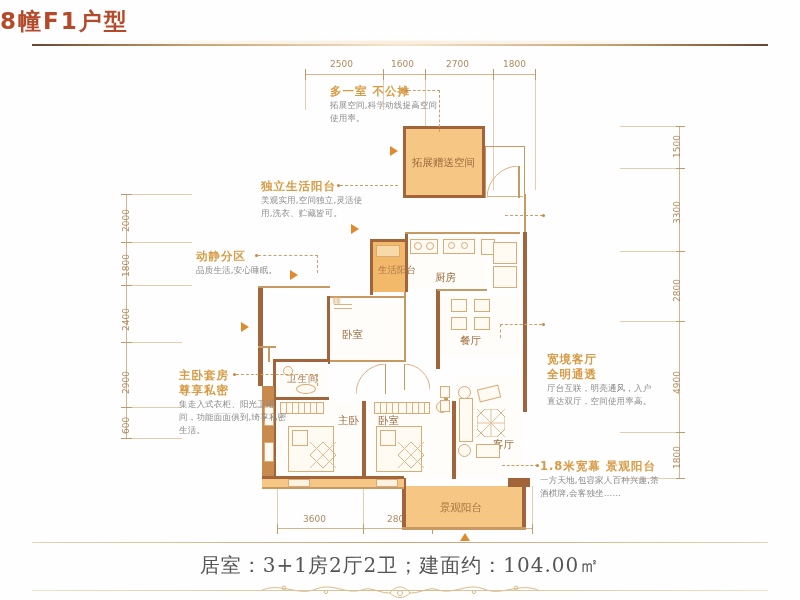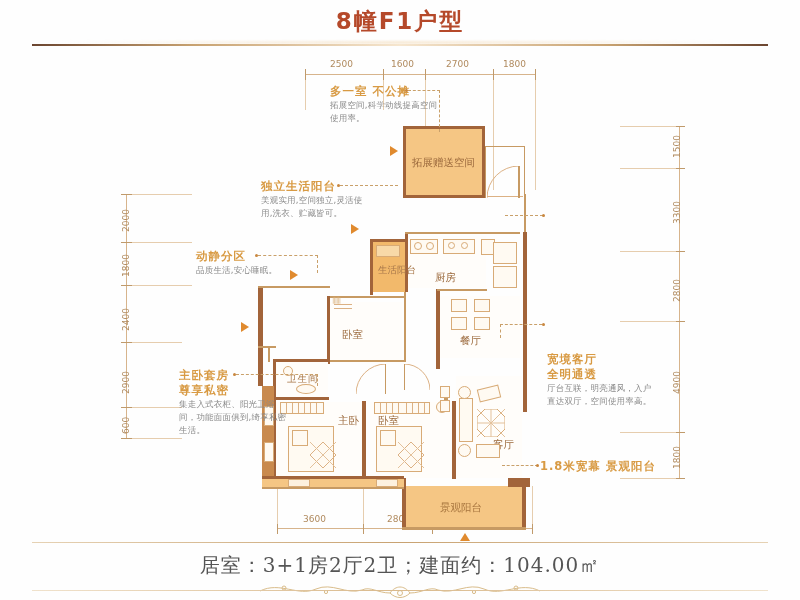--- a/index.html
+++ b/index.html
@@ -7,21 +7,21 @@
     width:800px;height:600px;
     background:#ffffff;
     font-family:"DejaVu Sans","Liberation Sans",sans-serif;
     overflow:hidden;position:relative;
   }
   #page{position:absolute;inset:0;background:#fefefe;}
 
   
   .header{position:absolute;left:0;top:0;width:800px;height:46px;}
   .title{
-    position:absolute;left:0;top:6px;width:800px;text-align:center;
+    position:absolute;left:0;top:6px;width:800px;
     font-size:23px;font-weight:bold;color:#b5492a;letter-spacing:2px;
     font-family:"DejaVu Sans","Liberation Sans",sans-serif;
   }
   .hr-gold{
     position:absolute;left:32px;top:44px;width:736px;height:2px;
     background:linear-gradient(to right,#6b4630 0%,#c8a271 22%,#f6e6cf 50%,#c8a271 78%,#6b4630 100%);
   }
   .hr-gold-glow{
     position:absolute;left:60px;top:41px;width:680px;height:3px;
     background:linear-gradient(to right,rgba(255,255,255,0) 0%,rgba(246,230,207,.9) 50%,rgba(255,255,255,0) 100%);
@@ -402,20 +402,21 @@
       <div class="head">宽境客厅</div>
       <div class="head">全明通透</div>
       <div class="body">厅台互联，明亮通风，入户直达双厅，空间使用率高。</div>
     </div>
     <div class="leader" style="left:500px;top:278px;width:42px;"></div>
     <div class="leaderdot" style="left:542px;top:277px;"></div>
     <div class="leaderv" style="left:500px;top:278px;height:14px;"></div>
 
     <div class="anno right" style="left:540px;top:413px;">
       <div class="head">1.8米宽幕 景观阳台</div>
+      <div class="body" style="width:126px;">一方天地,包容家人百种兴趣,茶酒棋牌,会客独坐……</div>
     </div>
     <div class="leader" style="left:502px;top:419px;width:36px;"></div>
     <div class="leaderdot" style="left:536px;top:418px;"></div>
     <div class="arrow-u" style="left:460px;top:487px;"></div>
 
   </div>
 
   <div class="footer">
     <div class="hr-foot"></div>
     <div class="subtitle">居室：3+1房2厅2卫；建面约：104.00㎡</div>

